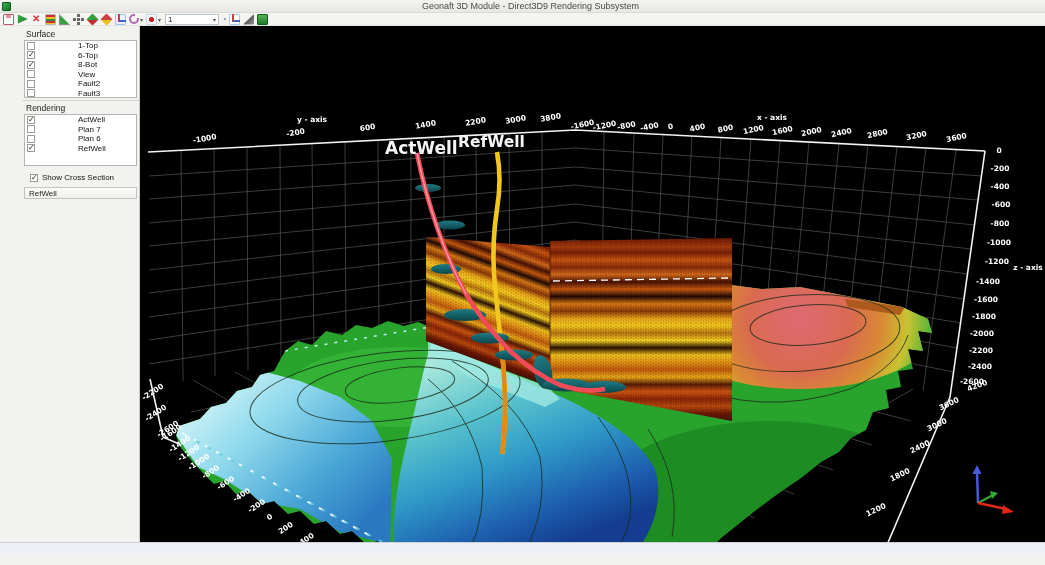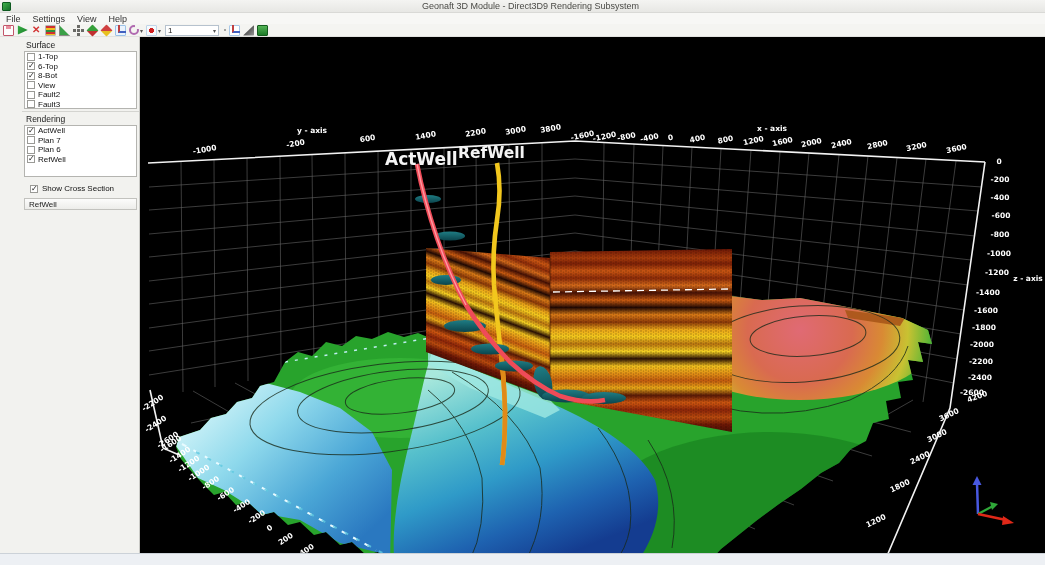--- a/index.html
+++ b/index.html
@@ -44,21 +44,21 @@
   .combo .cv { flex:1; }
   .sepdot { width:2px; height:2px; border-radius:50%; background:#8a8a86; margin-left:5px; flex:none; }
 
   
   .main { height:516px; display:flex; }
   .sidebar { width:140px; background:#f2f2ef; border-right:1px solid #c9c9c5; padding-top:2px; flex:none;padding-left:22px; }
   .glabel { font-size:8.5px; color:#222; padding:1px 4px; }
   .listbox { background:#fff; border:1px solid #b4b4b0; margin:0 2px; overflow:hidden; }
   .lb-surface { height:58px; }
   .lb-traj { height:52px; }
-  .lrow { display:flex; align-items:center; height:9.5px; font-size:8px; color:#111; cursor:default; }
+  .lrow { display:flex; align-items:center; height:9.5px; font-size:8px; color:#111; cursor:default;gap:40px; }
   .cb { width:8px; height:8px; border:1px solid #9a9a96; background:#fff; margin:0 3px 0 2px;
         font-size:8px; line-height:6px; text-align:center; color:#151515; flex:none; }
   .traj-label { border-top:1px solid #d4d4d0; margin-top:2px; padding-top:2px; }
   .xs-row { display:flex; align-items:center; font-size:8px; color:#111; margin:7px 0 0 6px; }
   .xs-row .cb { margin-right:4px; }
   .refwell { margin:5px 2px 0 2px; height:12px; background:linear-gradient(#fcfcfb,#ededea);
              border:1px solid #c2c2be; font-size:8px; color:#222; display:flex; align-items:center; padding-left:4px; }
 
   .viewport { flex:1; background:#000; position:relative; }
   .viewport svg { display:block; }
@@ -73,26 +73,20 @@
 </head>
 <body>
 
 <div class="window">
 
   <div class="titlebar">
     <div class="appicon"></div>
     <div class="wtitle">Geonaft 3D Module - Direct3D9 Rendering Subsystem</div>
   </div>
 
-  <div class="menubar">
-    <span>File</span>
-    <span>Settings</span>
-    <span>View</span>
-    <span>Help</span>
-  </div>
 
   <div class="toolbar">
     <span class="ic i-save"></span>
     <span class="ic i-import"></span>
     <span class="ic i-delete"></span>
     <span class="ic i-layers"></span>
     <span class="ic i-chart"></span>
     <span class="ic i-pan"></span>
     <span class="ic i-dia1"></span>
     <span class="ic i-dia2"></span>

